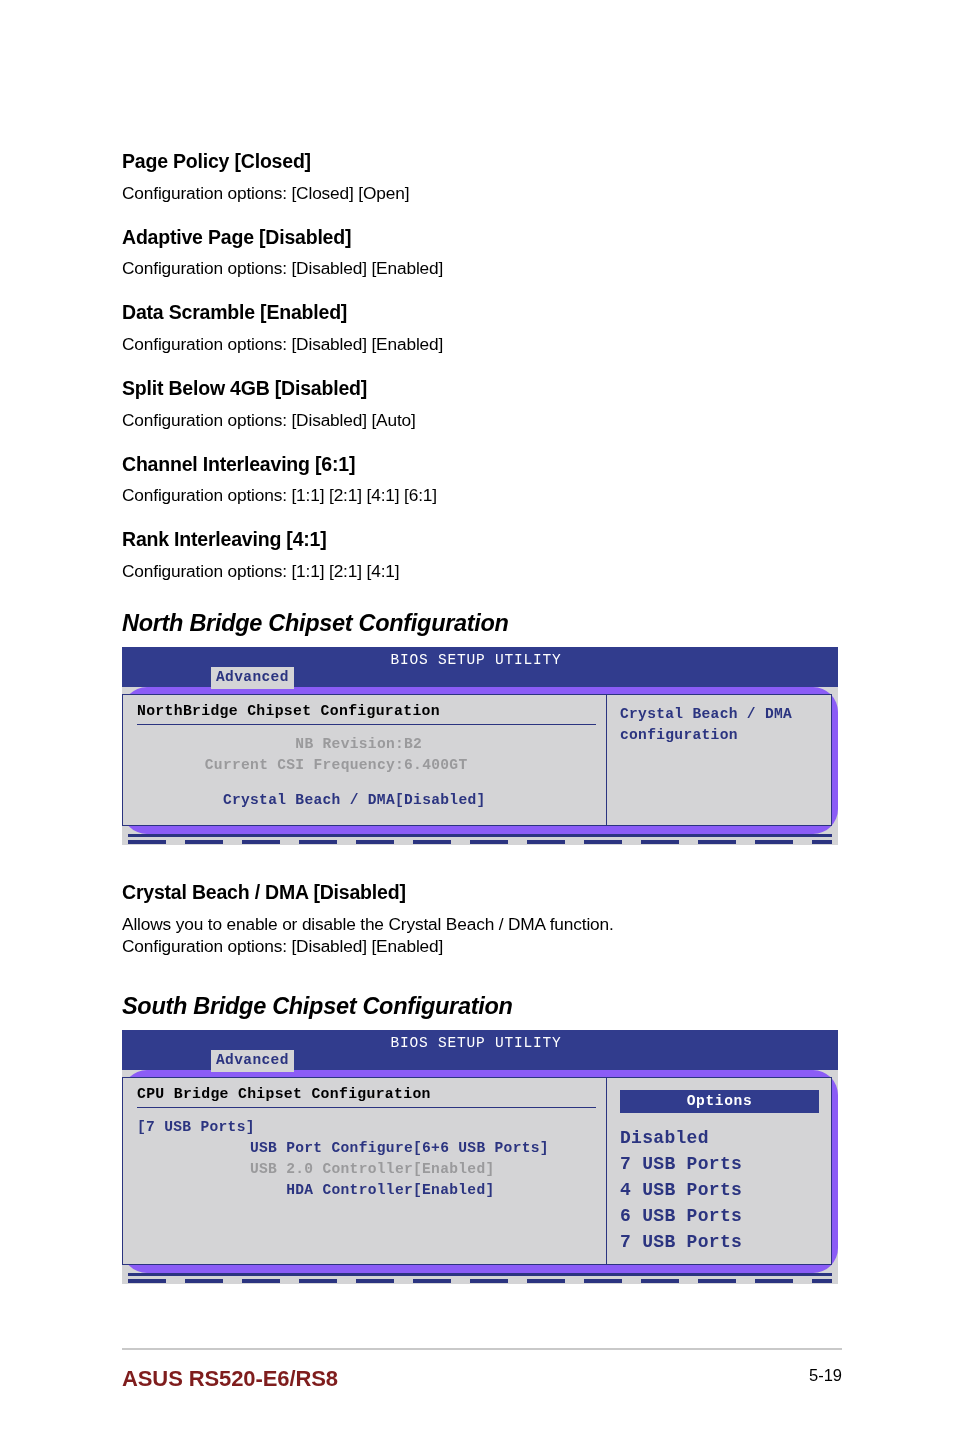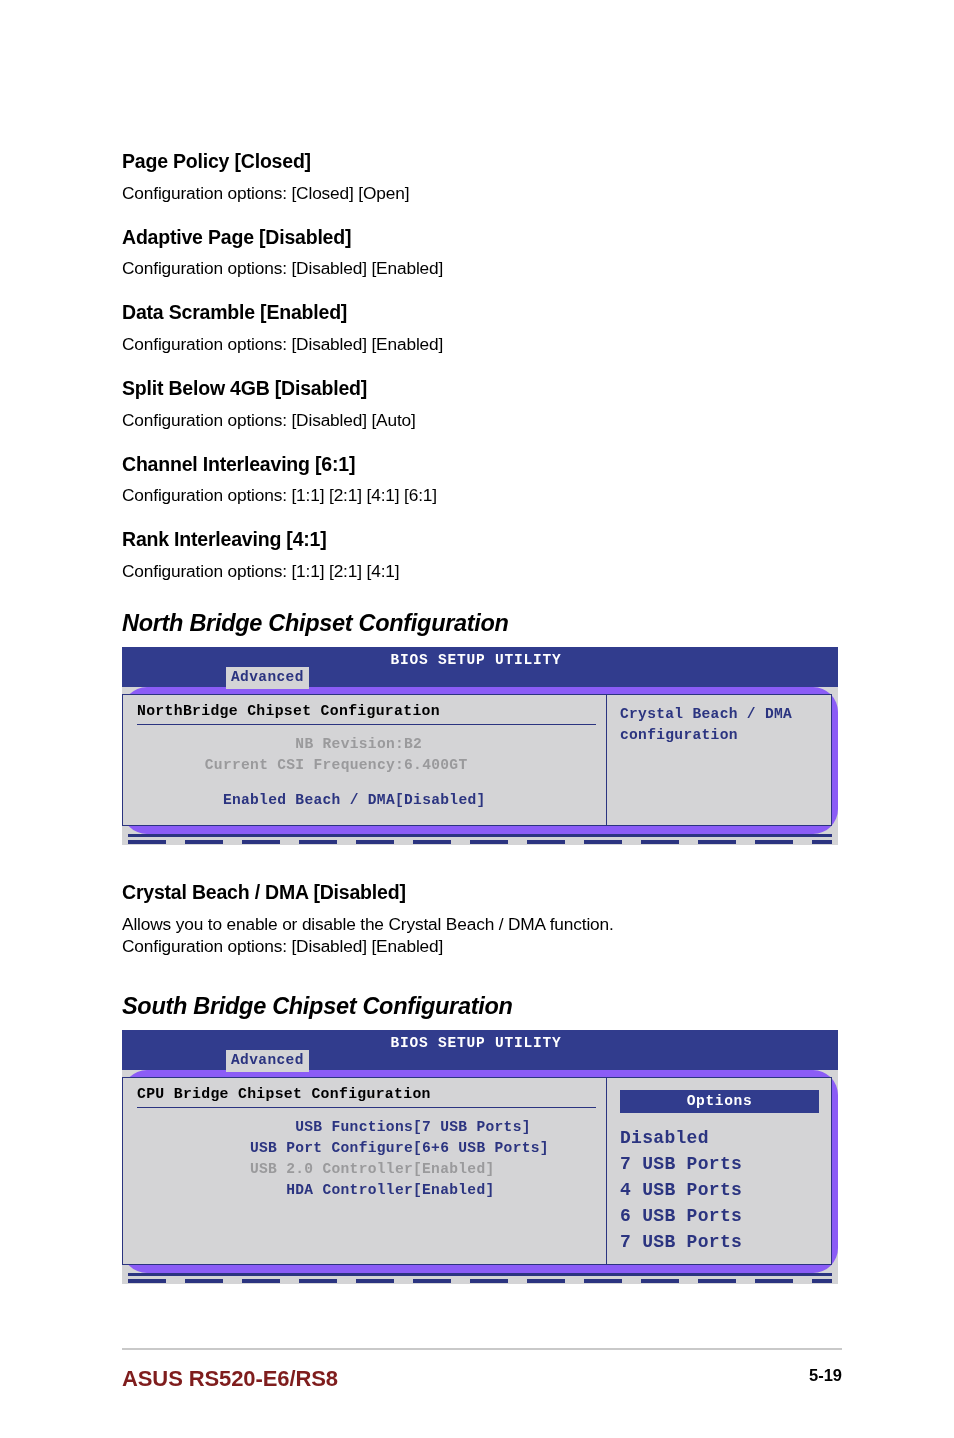--- a/index.html
+++ b/index.html
@@ -80,26 +80,26 @@
     height: 40px;
     position: relative;
   }
   .bios-title {
     position: absolute;
     left: 0; right: 8px;
     top: 5px;
     text-align: center;
     color: #ffffff;
     font-size: 14.5px;
-    font-weight: bold;
+    font-weight: normal;
     letter-spacing: 0.8px;
   }
   .bios-tab {
     position: absolute;
-    left: 104px;
+    left: 89px;
     top: 20px;
     background: #d4d4d6;
     color: #2b3480;
     font-size: 14.5px;
     font-weight: bold;
     padding: 1px 5px 3px 5px;
     letter-spacing: 0.4px;
     line-height: 1.25;
   }
 
@@ -223,21 +223,21 @@
     font-weight: bold;
     letter-spacing: -0.1px;
     color: #7f1d1d;
     font-family: "Liberation Sans", sans-serif;
   }
   .foot-right {
     position: absolute;
     right: 112px;
     top: 1366px;
     font-size: 16.5px;
-    font-weight: bold;
+    font-weight: normal;
     color: #000;
     font-family: "Liberation Sans", sans-serif;
   }
 </style>
 </head>
 <body>
 
 <div class="page">
 
   <div class="content">
@@ -279,21 +279,21 @@
             <span class="v">:B2</span>
           </div>
           <div class="bios-row dim">
             <span class="k" style="width:258px">Current CSI Frequency</span>
             <span class="v">:6.400GT</span>
           </div>
 
           <div class="gap-row"></div>
 
           <div class="bios-row active">
-            <span class="k" style="width:258px">Enabled Beach / DMA</span>
+            <span class="k" style="width:258px">Crystal Beach / DMA</span>
             <span class="v">[Disabled]</span>
           </div>
           <div style="height:6px"></div>
         </div>
         <div class="bios-right">
           <div class="help-text">Crystal Beach / DMA configuration</div>
         </div>
       </div>
       <div class="bios-footer">
         <div class="solid"></div>
@@ -315,21 +315,20 @@
       <div class="bios-header">
         <div class="bios-title">BIOS SETUP UTILITY</div>
         <div class="bios-tab">Advanced</div>
       </div>
       <div class="bios-body">
         <div class="bios-left">
           <div class="bios-sec-head">CPU Bridge Chipset Configuration</div>
           <div class="bios-rule"></div>
 
           <div class="bios-row active">
-            <span class="k" style="width:276px">USB Functions</span>
             <span class="v">[7 USB Ports]</span>
           </div>
           <div class="bios-row active">
             <span class="k" style="width:276px">USB Port Configure</span>
             <span class="v">[6+6 USB Ports]</span>
           </div>
           <div class="bios-row dim">
             <span class="k" style="width:276px">USB 2.0 Controller</span>
             <span class="v">[Enabled]</span>
           </div>

